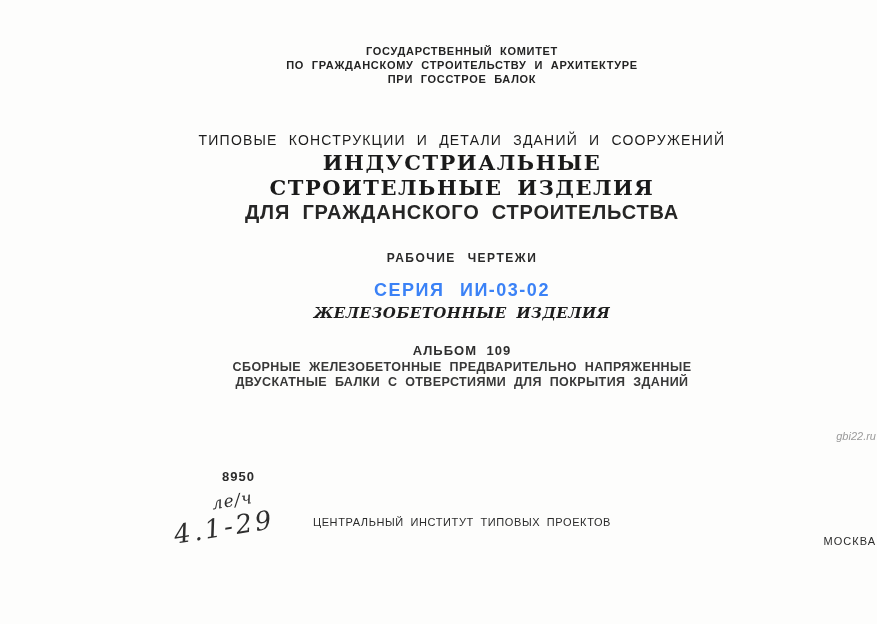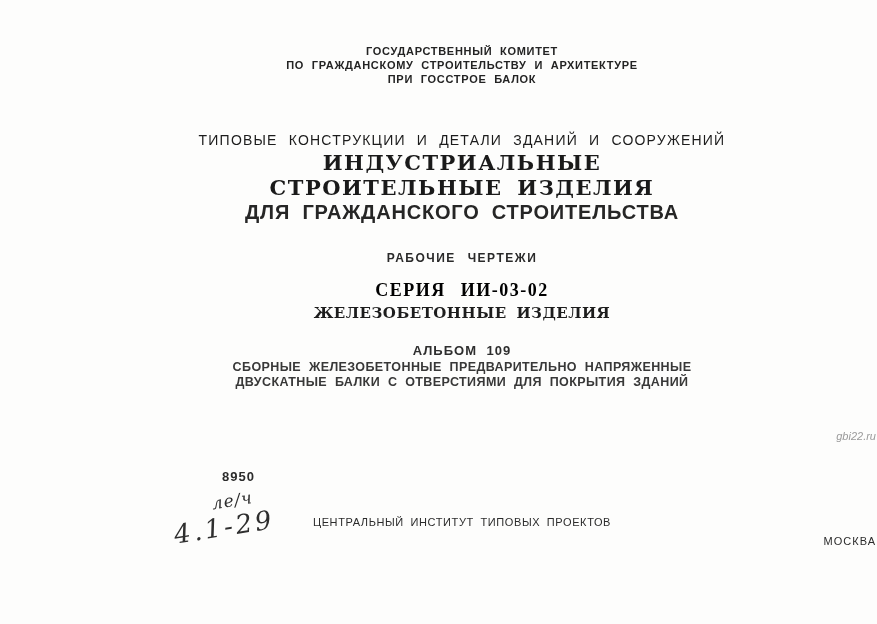--- a/index.html
+++ b/index.html
@@ -60,35 +60,36 @@
   .subtitle {
     top: 251px;
     font-size: 12px;
     font-weight: bold;
     letter-spacing: 1.5px;
     word-spacing: 7px;
     color: #2a2a2a;
   }
   .series-number {
     top: 280px;
-    font-family: Liberation Serif, serif;
+    font-family: Liberation Sans, sans-serif;
     font-size: 18px;
     font-weight: bold;
     letter-spacing: 1.5px;
     word-spacing: 9px;
-    color: #000000;
+    color: #3b82f6;
   }
   .series-category {
     top: 304px;
     font-family: "DejaVu Serif", serif;
     font-size: 15px;
     font-weight: bold;
     letter-spacing: 0.5px;
     word-spacing: 4px;
     color: #1d1d1d;
+    font-style: italic;
   }
   .album-number {
     top: 343px;
     font-size: 13px;
     font-weight: bold;
     letter-spacing: 1px;
     word-spacing: 5px;
     color: #2e2e2e;
   }
   .album-desc {

